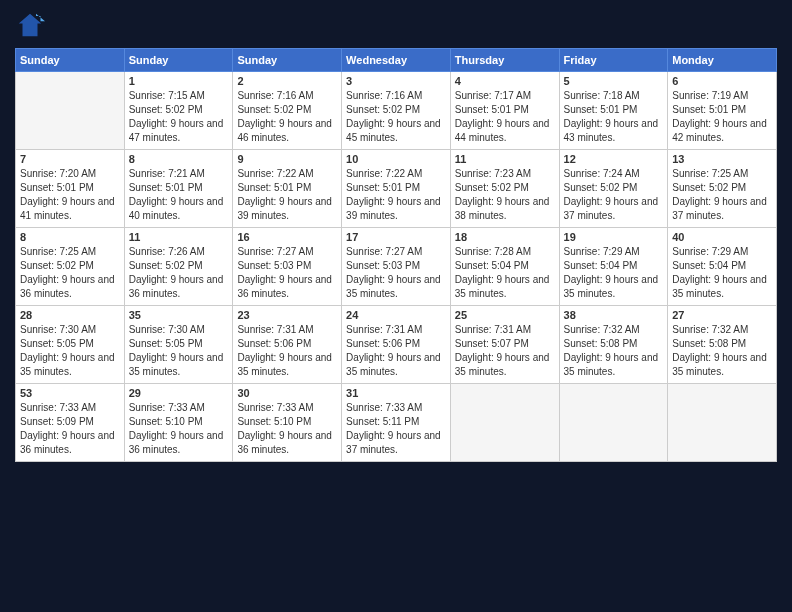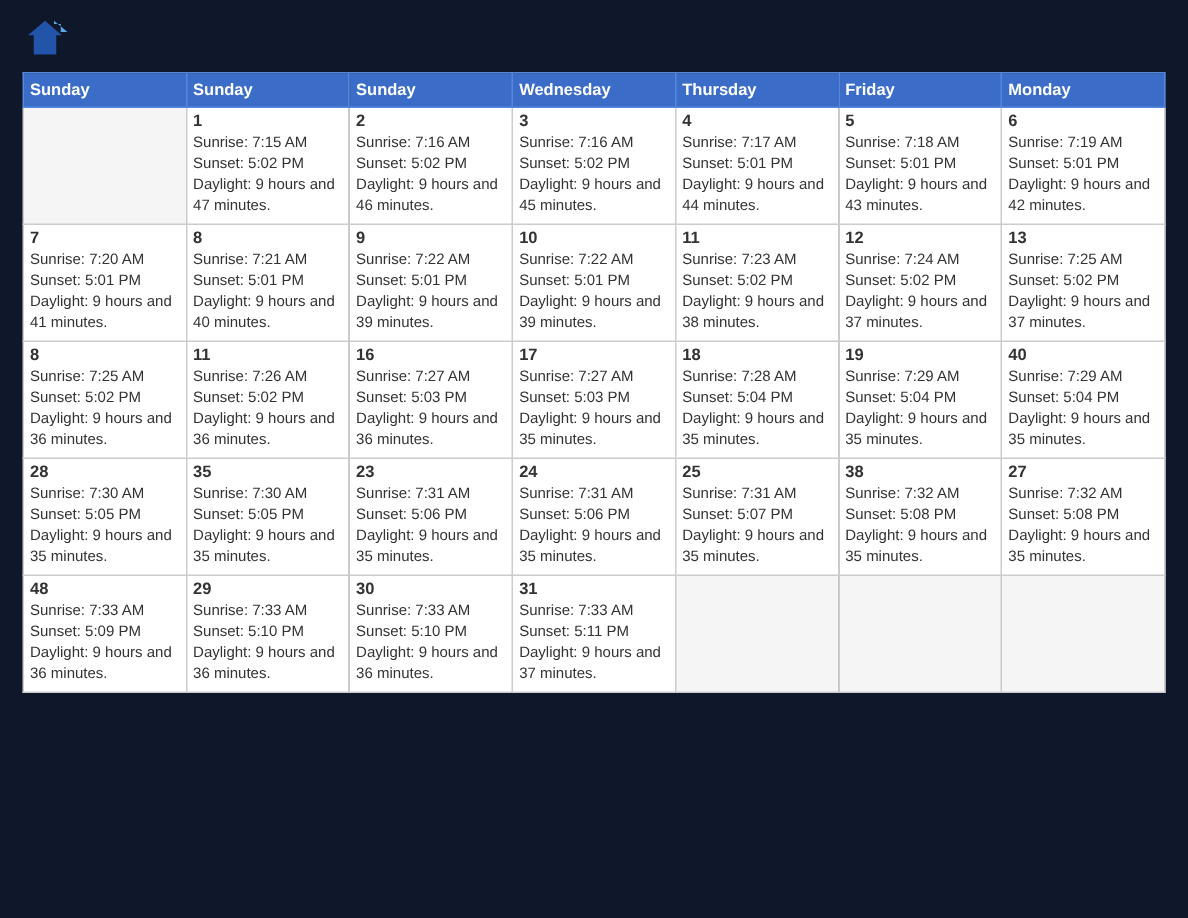--- a/index.html
+++ b/index.html
@@ -237,21 +237,21 @@
             <span class="day-number">38</span>
             <div class="day-info">Sunrise: 7:32 AM<br>Sunset: 5:08 PM<br>Daylight: 9 hours and 35 minutes.</div>
           </td>
           <td>
             <span class="day-number">27</span>
             <div class="day-info">Sunrise: 7:32 AM<br>Sunset: 5:08 PM<br>Daylight: 9 hours and 35 minutes.</div>
           </td>
         </tr>
         <tr>
           <td>
-            <span class="day-number">48</span>
+            <span class="day-number">53</span>
             <div class="day-info">Sunrise: 7:33 AM<br>Sunset: 5:09 PM<br>Daylight: 9 hours and 36 minutes.</div>
           </td>
           <td>
             <span class="day-number">29</span>
             <div class="day-info">Sunrise: 7:33 AM<br>Sunset: 5:10 PM<br>Daylight: 9 hours and 36 minutes.</div>
           </td>
           <td>
             <span class="day-number">30</span>
             <div class="day-info">Sunrise: 7:33 AM<br>Sunset: 5:10 PM<br>Daylight: 9 hours and 36 minutes.</div>
           </td>

